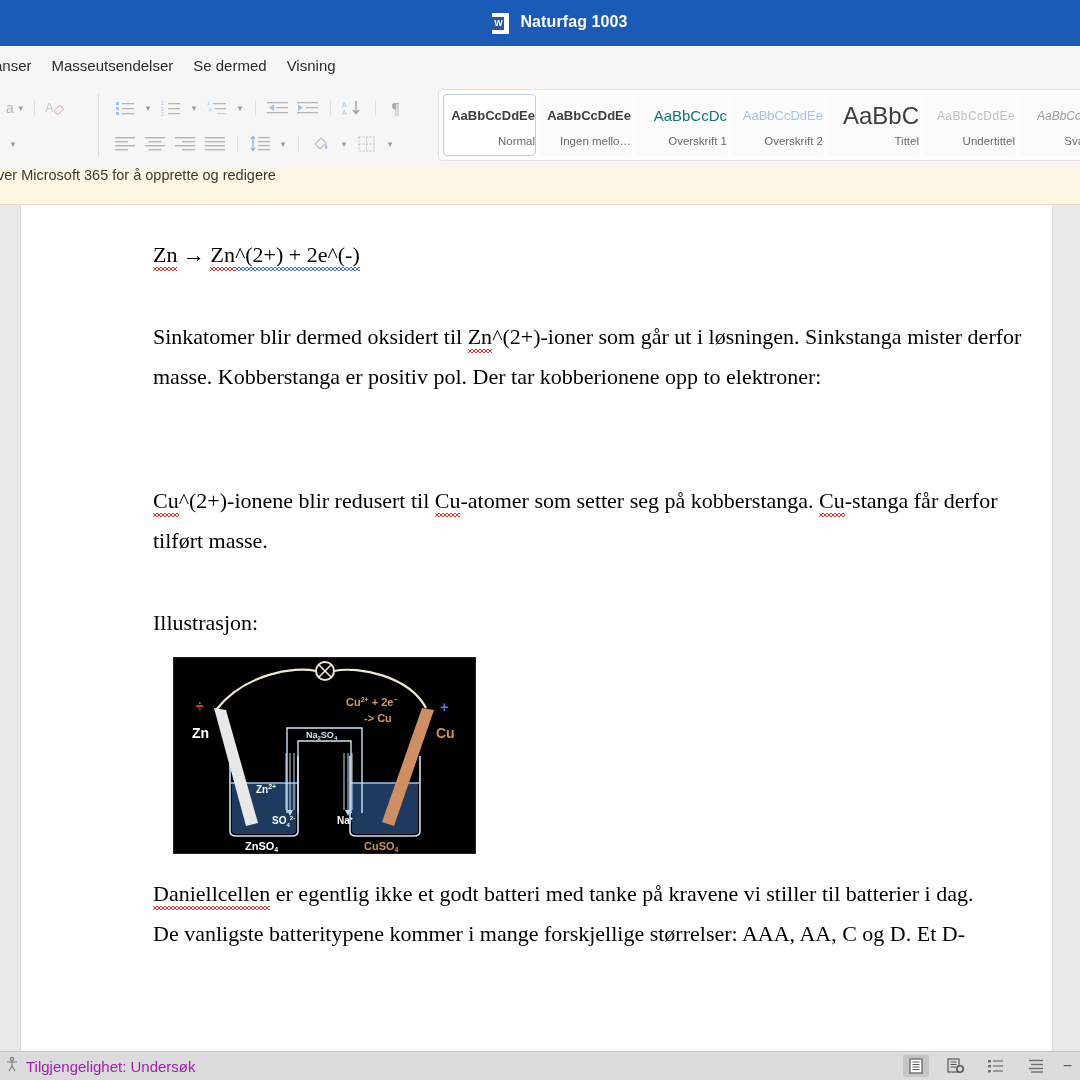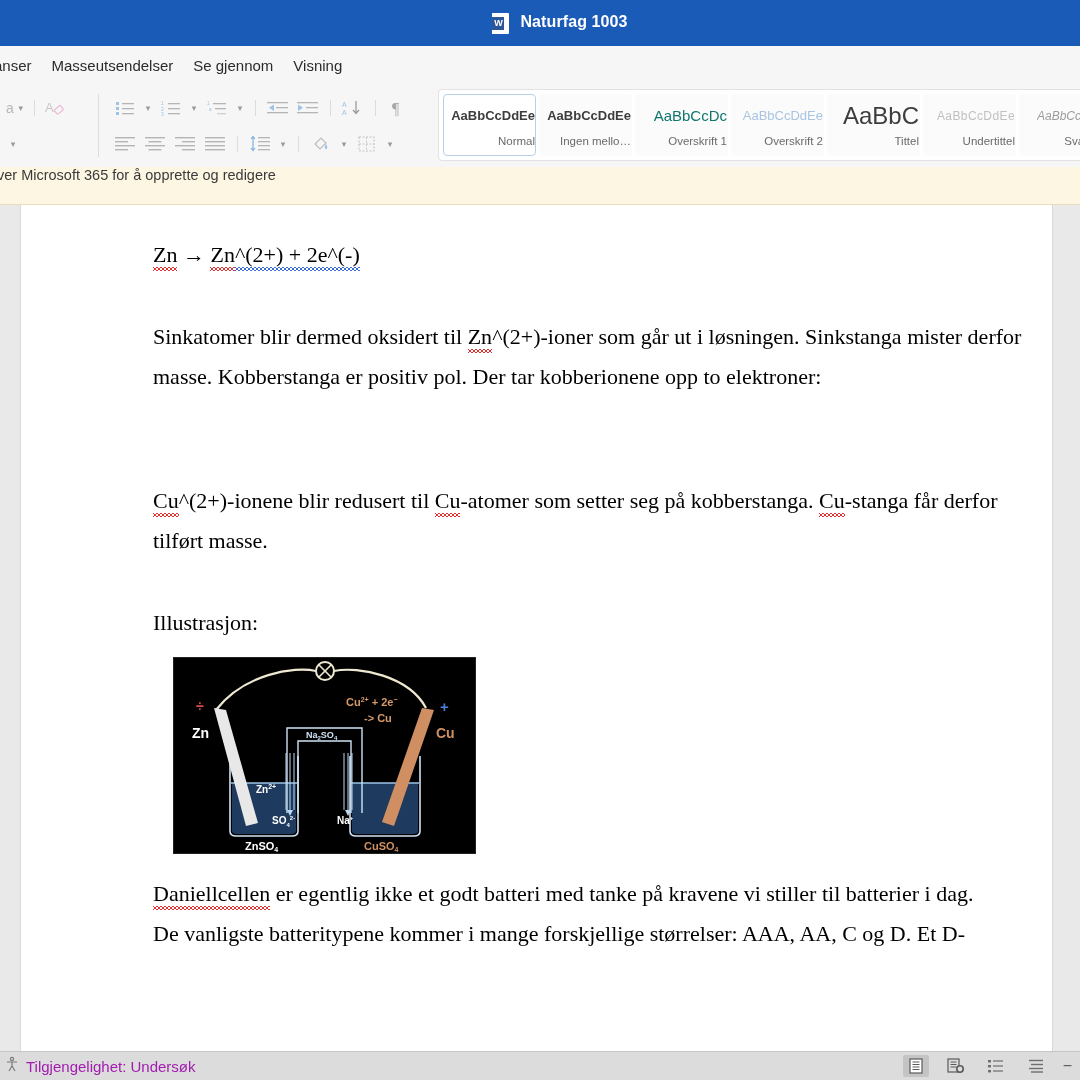--- a/index.html
+++ b/index.html
@@ -194,21 +194,21 @@
 <div class="titlebar">
   <div class="title-group">
     <span class="word-doc-icon"></span>
     <span class="title-text">Naturfag 1003</span>
   </div>
 </div>
 
 <div class="ribbon-tabs">
   <div class="ribbon-tab">anser</div>
   <div class="ribbon-tab">Masseutsendelser</div>
-  <div class="ribbon-tab">Se gjennom</div>
+  <div class="ribbon-tab">Se dermed</div>
   <div class="ribbon-tab">Visning</div>
 </div>
 
 <div class="ribbon-body">
 
   <div class="ribbon-group cut-group">
     <div class="cut-row">
       <span class="cut-label">a</span>
       <span class="caret">▾</span>
       <span class="ribbon-sep"></span>

